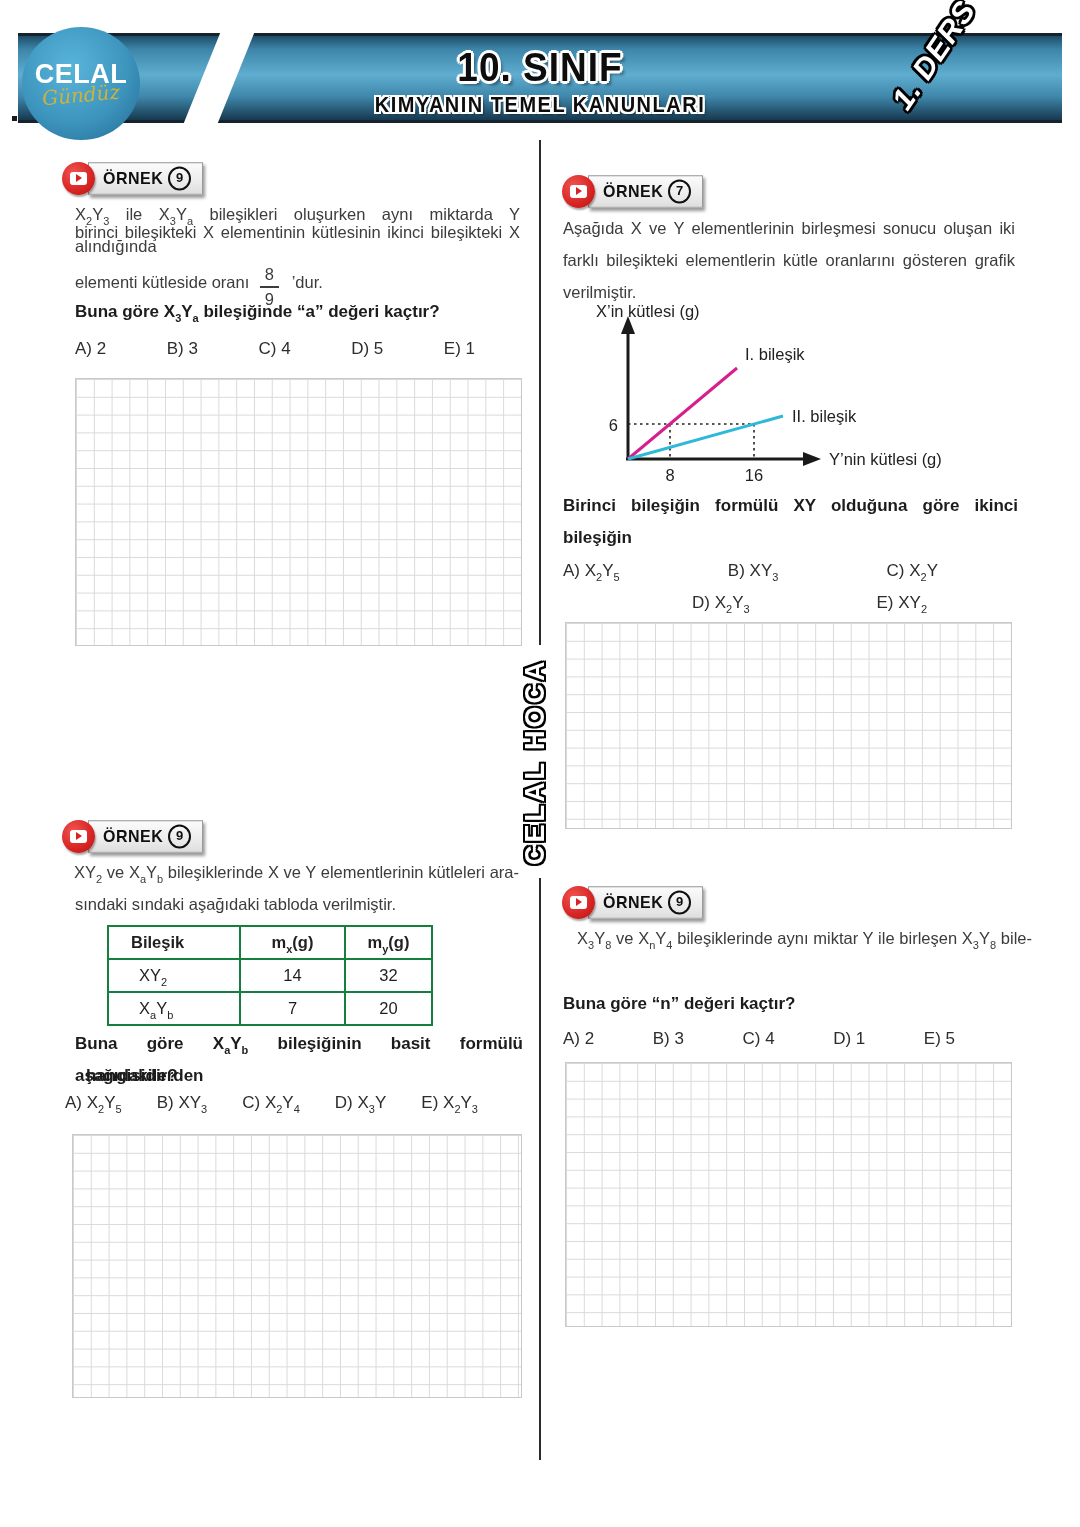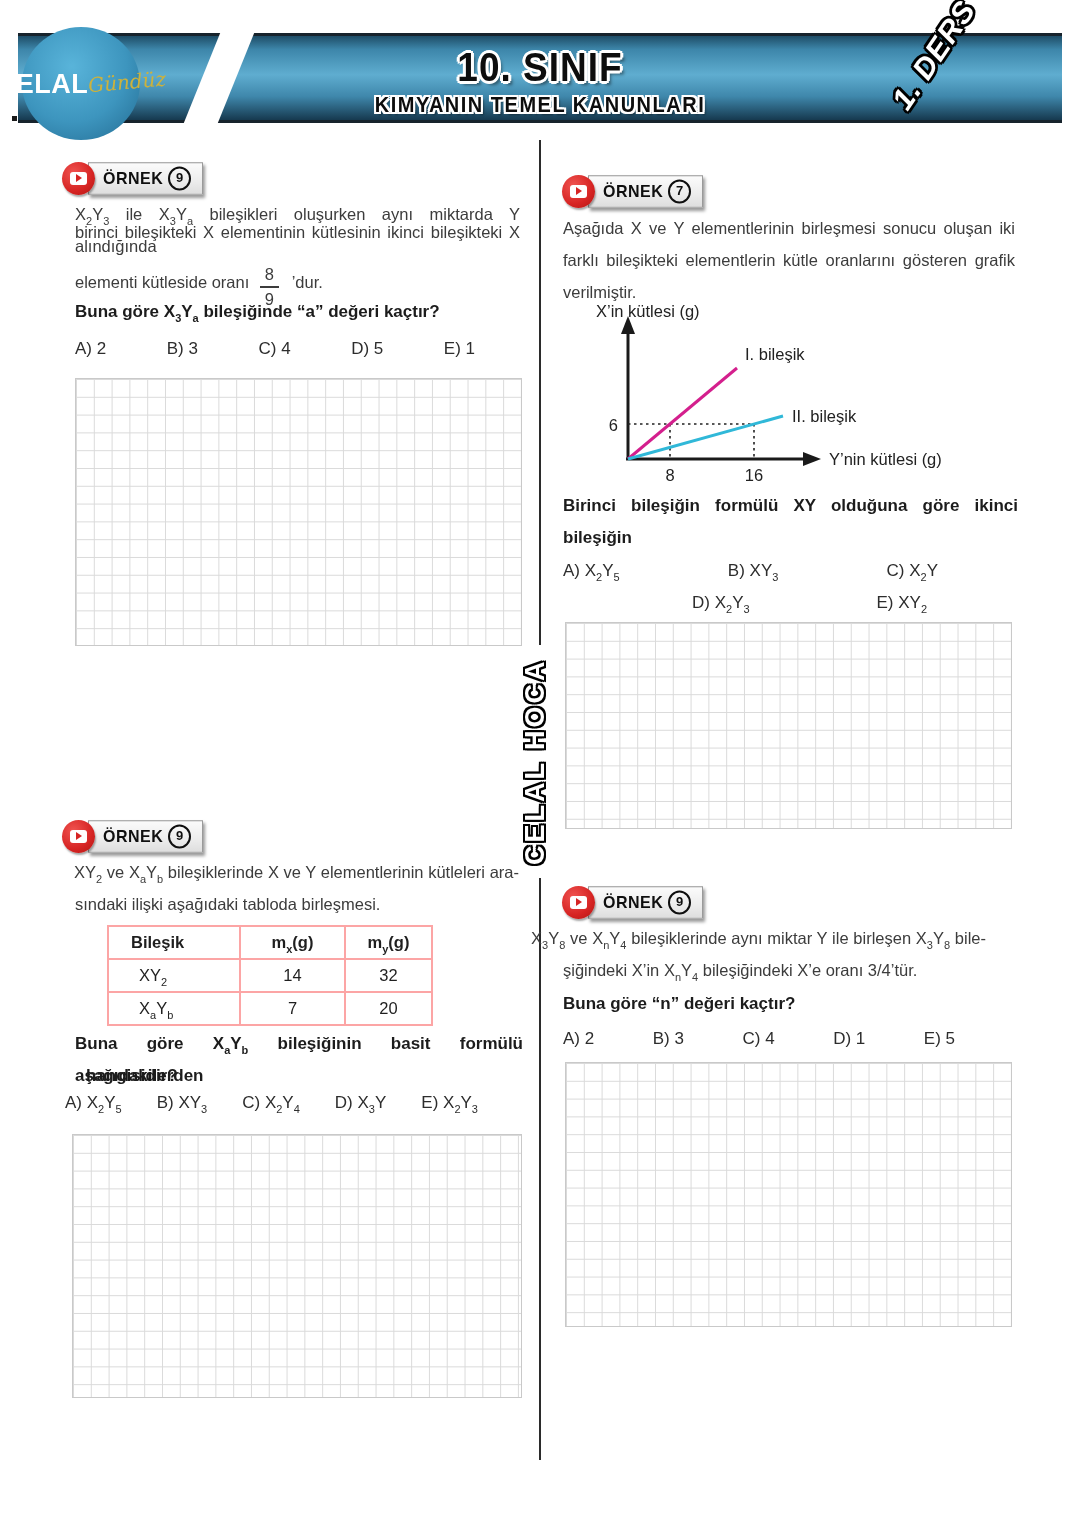--- a/index.html
+++ b/index.html
@@ -16,21 +16,21 @@
     font-size:37px;font-weight:800;letter-spacing:1px;color:#0d0d0d;transform:scaleY(1.08);
     text-shadow:-2px -2px 0 #fff,2px -2px 0 #fff,-2px 2px 0 #fff,2px 2px 0 #fff,0 -3px 0 #fff,0 3px 0 #fff,-3px 0 0 #fff,3px 0 0 #fff,4px 4px 3px rgba(0,0,0,.45);}
   .hdr-sub{position:absolute;left:0;right:0;top:93px;text-align:center;
     font-size:20px;font-weight:800;letter-spacing:1.5px;color:#0d0d0d;transform:scaleY(1.12);
     text-shadow:-2px -2px 0 #fff,2px -2px 0 #fff,-2px 2px 0 #fff,2px 2px 0 #fff,0 -2px 0 #fff,0 2px 0 #fff,-2px 0 0 #fff,2px 0 0 #fff,3px 3px 2px rgba(0,0,0,.4);}
   .lesson{position:absolute;left:872px;top:38px;font-size:30px;font-weight:800;font-style:italic;
     color:#fff;transform:rotate(-56deg);letter-spacing:1px;z-index:4;
     text-shadow:-2px -2px 0 #000,2px -2px 0 #000,-2px 2px 0 #000,2px 2px 0 #000,0 -3px 0 #000,0 3px 0 #000,-3px 0 0 #000,3px 0 0 #000;}
   .logo{position:absolute;left:22px;top:27px;width:118px;height:113px;border-radius:50%;
     background:radial-gradient(circle at 42% 35%,#59b4da 0%,#3d95be 55%,#226a91 100%);
-    display:flex;align-items:center;justify-content:center;z-index:3;}
+    display:flex;flex-direction:column;align-items:center;justify-content:center;z-index:3;}
   .logo-celal{font-size:27px;font-weight:800;color:#fff;letter-spacing:.5px;line-height:26px;}
   .logo-gunduz{font-family:"DejaVu Serif",serif;font-style:italic;font-size:20px;color:#cdb23c;
     margin-top:-4px;transform:rotate(-5deg);}
   .stray-dot{position:absolute;left:12px;top:116px;width:5px;height:5px;background:#1a1a1a;}
 
   
   .vline{position:absolute;left:539px;width:2px;background:#2b2b2b;}
   .divider-label{position:absolute;left:520px;top:648px;height:228px;display:flex;align-items:center;justify-content:center;
     writing-mode:vertical-rl;transform:rotate(180deg);
     font-size:27px;font-weight:800;letter-spacing:3px;color:#fff;
@@ -63,21 +63,21 @@
   .fraction .fr-num{border-bottom:2px solid #3c3c3c;padding:0 5px 2px;}
   .fraction .fr-den{padding-top:2px;}
 
   
   .grid{position:absolute;background:#fff;border:1px solid #c9c9c9;
     background-image:linear-gradient(#dadada 1px,transparent 1px),linear-gradient(90deg,#dadada 1px,transparent 1px);
     background-size:17.8px 17.8px;}
 
   
   .data-table{position:absolute;border-collapse:collapse;font-size:16.5px;color:#1f1f1f;}
-  .data-table th,.data-table td{border:2px solid #fca5a5;height:31px;padding:0;}
+  .data-table th,.data-table td{border:2px solid #15803d;height:31px;padding:0;}
   .data-table th{font-weight:bold;}
   .c1{width:100px;text-align:left;padding-left:22px!important;}
   .c2{width:103px;text-align:center;margin-top:22px;}
   .c3{width:85px;text-align:center;}
   td.c1{padding-left:30px!important;}
 
   
   .graph{position:absolute;left:570px;top:296px;}
   .graph text{font-family:"Liberation Sans",sans-serif;fill:#222;font-size:16.5px;}
 </style>
@@ -142,21 +142,21 @@
           <div class="yt-tri"></div>
         </div>
       </div>
     <div class="ornek-box">
       <span>ÖRNEK</span>
       <span class="num-circle">9</span>
     </div>
   </div>
 
   <div class="q-line q-just" style="left:74px;top:856px;width:445px;">XY<sub>2</sub> ve X<sub>a</sub>Y<sub>b</sub> bileşiklerinde X ve Y elementlerinin kütleleri ara-</div>
-  <div class="q-line" style="left:75px;top:888px;">sındaki ilişki aşağıdaki tabloda birleşmesi.</div>
+  <div class="q-line" style="left:75px;top:888px;">sındaki sındaki aşağıdaki tabloda verilmiştir.</div>
 
   <table class="data-table" style="left:107px;top:925px;">
     <tbody>
         <tr>
       <th class="c1">Bileşik</th>
       <th class="c2">m<sub>x</sub>(g)</th>
       <th class="c3">m<sub>y</sub>(g)</th>
     </tr>
     <tr>
       <td class="c1">XY<sub>2</sub></td>
@@ -243,22 +243,21 @@
         <div class="yt-box">
           <div class="yt-tri"></div>
         </div>
       </div>
     <div class="ornek-box">
       <span>ÖRNEK</span>
       <span class="num-circle">9</span>
     </div>
   </div>
 
-  <div class="q-line q-just" style="left:531px;top:922px;width:455px;">X<sub>3</sub>Y<sub>8</sub> ve X<sub>n</sub>Y<sub>4</sub> bileşiklerinde aynı miktar Y ile birleşen X<sub>3</sub>Y<sub>8</sub> bile-</div>
-  <div class="q-line" style="left:563px;top:954px;">şiğindeki X’in X<sub>n</sub>Y<sub>4</sub> bileşiğindeki X’e oranı 3/4’tür.</div>
+  <div class="q-line q-just" style="left:577px;top:922px;width:455px;">X<sub>3</sub>Y<sub>8</sub> ve X<sub>n</sub>Y<sub>4</sub> bileşiklerinde aynı miktar Y ile birleşen X<sub>3</sub>Y<sub>8</sub> bile-</div>
 
   <div class="q-bold" style="left:563px;top:988px;">Buna göre “n” değeri kaçtır?</div>
 
   <div class="opts" style="left:563px;top:1028px;width:392px;">
     <span>A) 2</span>
     <span>B) 3</span>
     <span>C) 4</span>
     <span>D) 1</span>
     <span>E) 5</span>
   </div>

